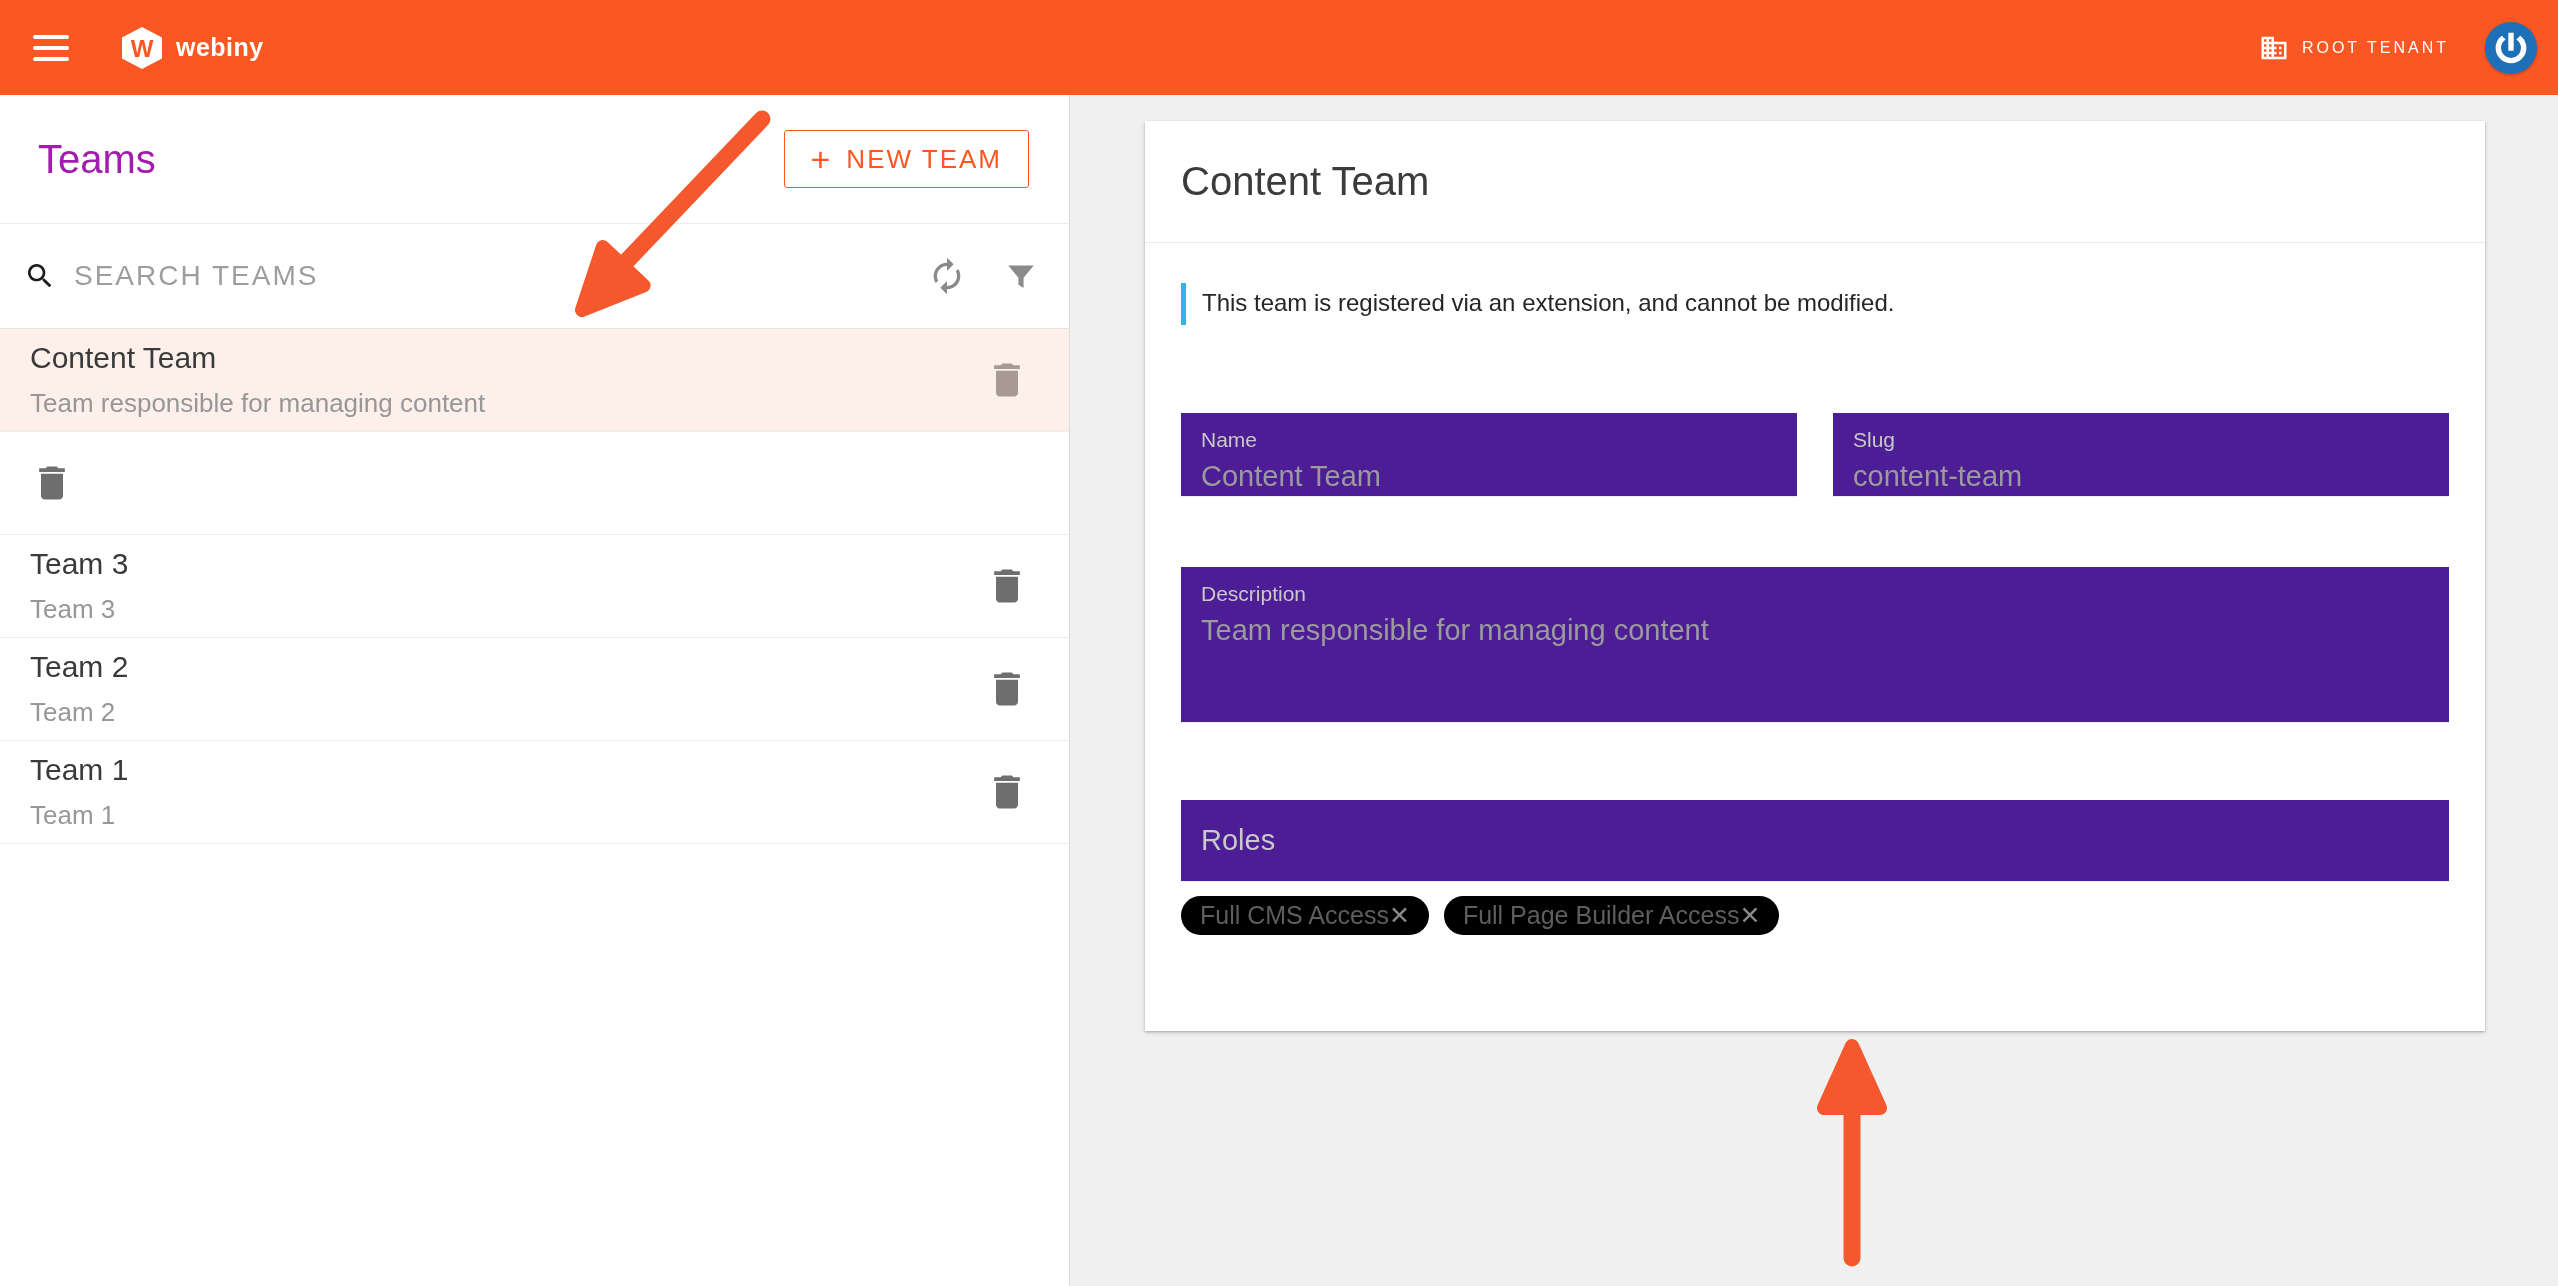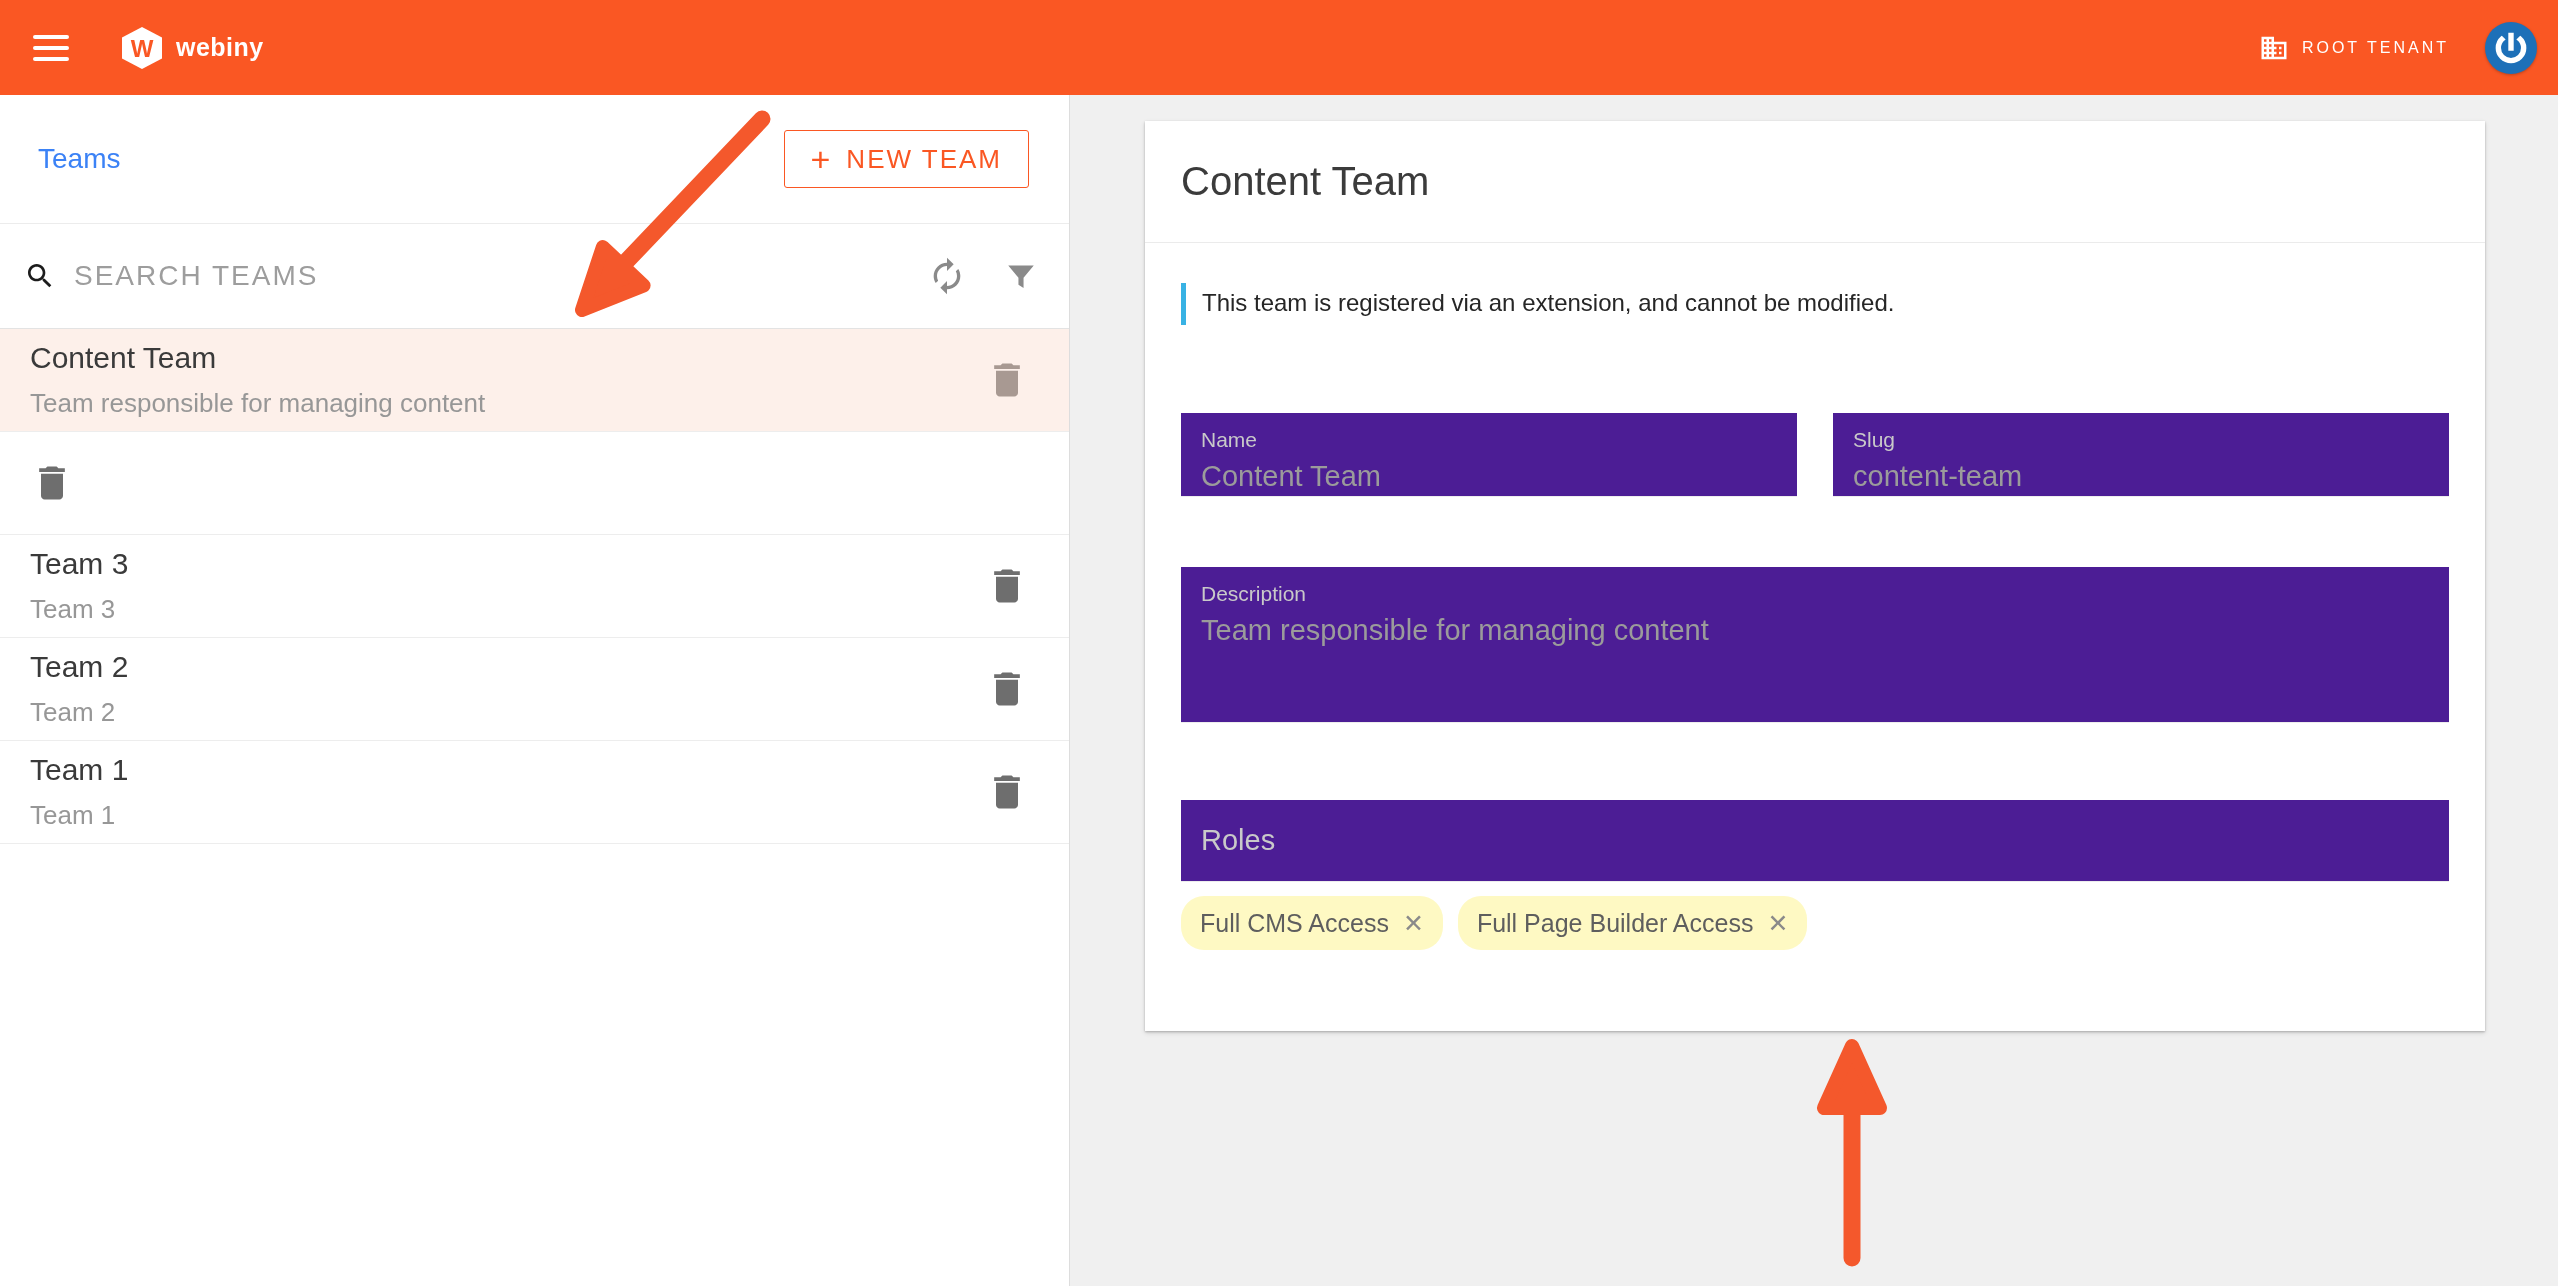--- a/index.html
+++ b/index.html
@@ -32,21 +32,21 @@
   .tenant{display:flex;align-items:center;background:none;border:none;cursor:pointer;margin-right:36px;}
   .tenant svg{margin-right:13px;}
   .tenant-label{color:#fff;font-size:16px;font-weight:400;letter-spacing:3px;}
   .avatar{width:52px;height:52px;border-radius:50%;background:var(--avatar_bg);border:none;cursor:pointer;
     display:flex;align-items:center;justify-content:center;box-shadow:0 1px 3px rgba(0,0,0,.25);}
 
   
   .left-panel{position:absolute;left:0;top:95px;width:1070px;height:1191px;background:#fff;border-right:1px solid #ddd;}
   .panel-header{height:129px;display:flex;align-items:center;justify-content:space-between;
     padding:0 40px 0 38px;border-bottom:1px solid #ececec;}
-  .panel-title{font-size:28px;font-weight:400;color:#3b82f6;}
+  .panel-title{font-size:40px;font-weight:400;color:#a21caf;}
   .new-team{display:flex;align-items:center;gap:14px;height:58px;padding:0 26px;background:#fff;
     border:1px solid var(--accent);border-radius:3px;color:var(--accent);font-family:inherit;
     font-size:26px;letter-spacing:2px;cursor:pointer;}
   .new-team .plus{font-size:34px;font-weight:400;line-height:1;}
 
   .search-bar{height:105px;display:flex;align-items:center;padding:0 30px 0 24px;border-bottom:1px solid #e3e3e3;}
   .search-bar .mag{flex:0 0 auto;margin-right:18px;}
   .search-input{flex:1;border:none;outline:none;font-family:inherit;font-size:28px;letter-spacing:2px;color:#444;}
   .search-input::placeholder{color:#9d9d9d;}
   .search-actions{display:flex;align-items:center;gap:36px;}
@@ -73,22 +73,22 @@
   .notice-body{font-size:24px;color:#262626;}
   .field-row{display:flex;gap:36px;}
   .field{background:#4c1d95;border-bottom:1px solid #ededed;padding:15px 20px;}
   .field-half{flex:1;height:84px;}
   .field label{display:block;font-size:21px;color:#c9c9c9;margin-bottom:8px;}
   .field-value{font-size:29px;color:#9b9b9b;}
   .field-desc{margin-top:70px;height:156px;}
   .field-roles{margin-top:77px;height:82px;display:flex;align-items:center;}
   .roles-label{font-size:29px;color:#c9c9c9;}
   .chips{margin-top:14px;display:flex;gap:15px;}
-  .chip{height:54px;display:inline-flex;align-items:center;gap:14px;padding:0 19px;
-    background:#fef9c3;border-radius:23px;font-size:25px;color:#5e5e5e;}
+  .chip{height:39px;display:inline-flex;align-items:center;padding:0 19px;
+    background:#000000;border-radius:23px;font-size:25px;color:#5e5e5e;}
   .chip-x{font-size:25px;color:#8a8a8a;cursor:pointer;line-height:1;}
 
   
   .arrows{position:absolute;left:0;top:0;width:2558px;height:1286px;pointer-events:none;}
 </style>
 </head>
 <body>
 
 <header class="topbar">
   <div class="topbar-left">

